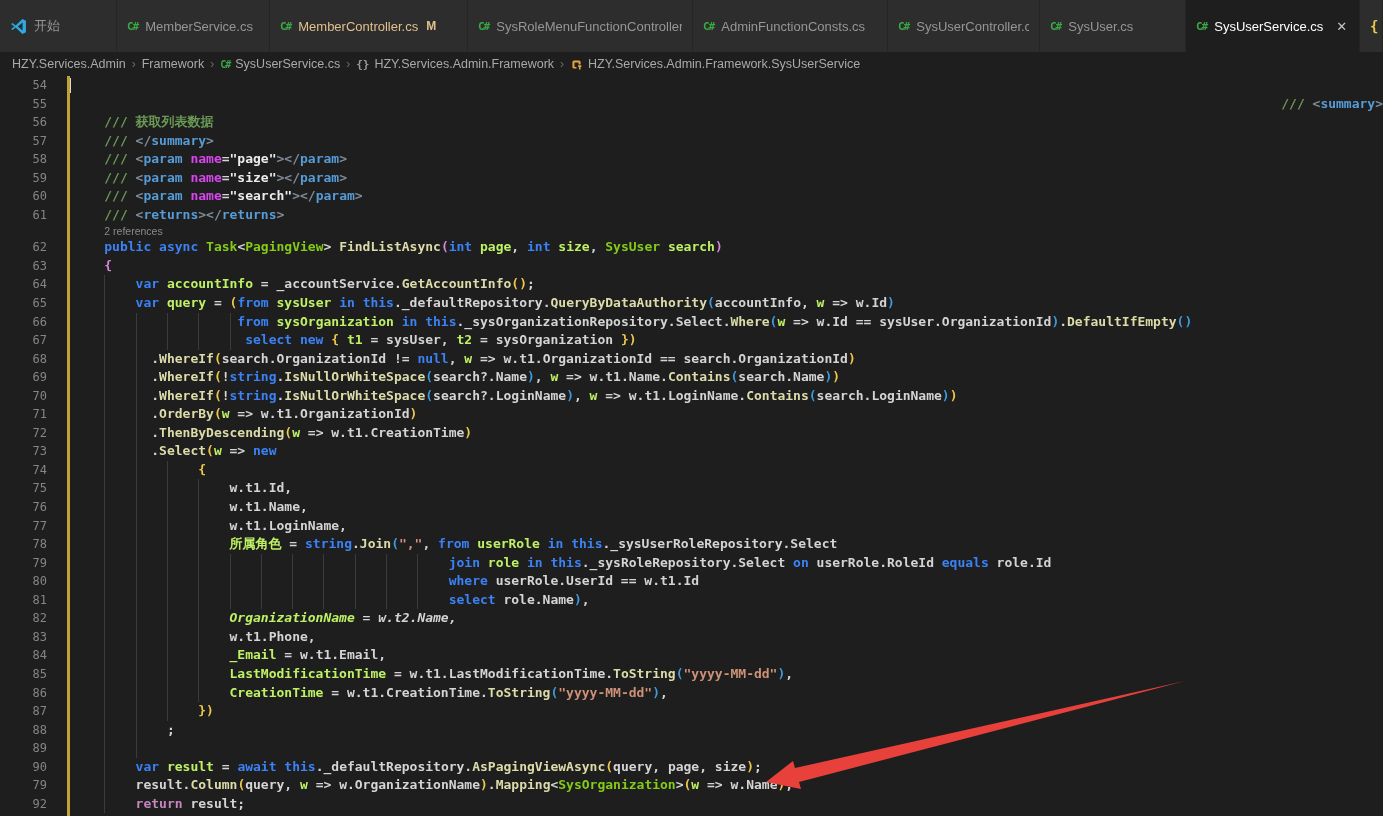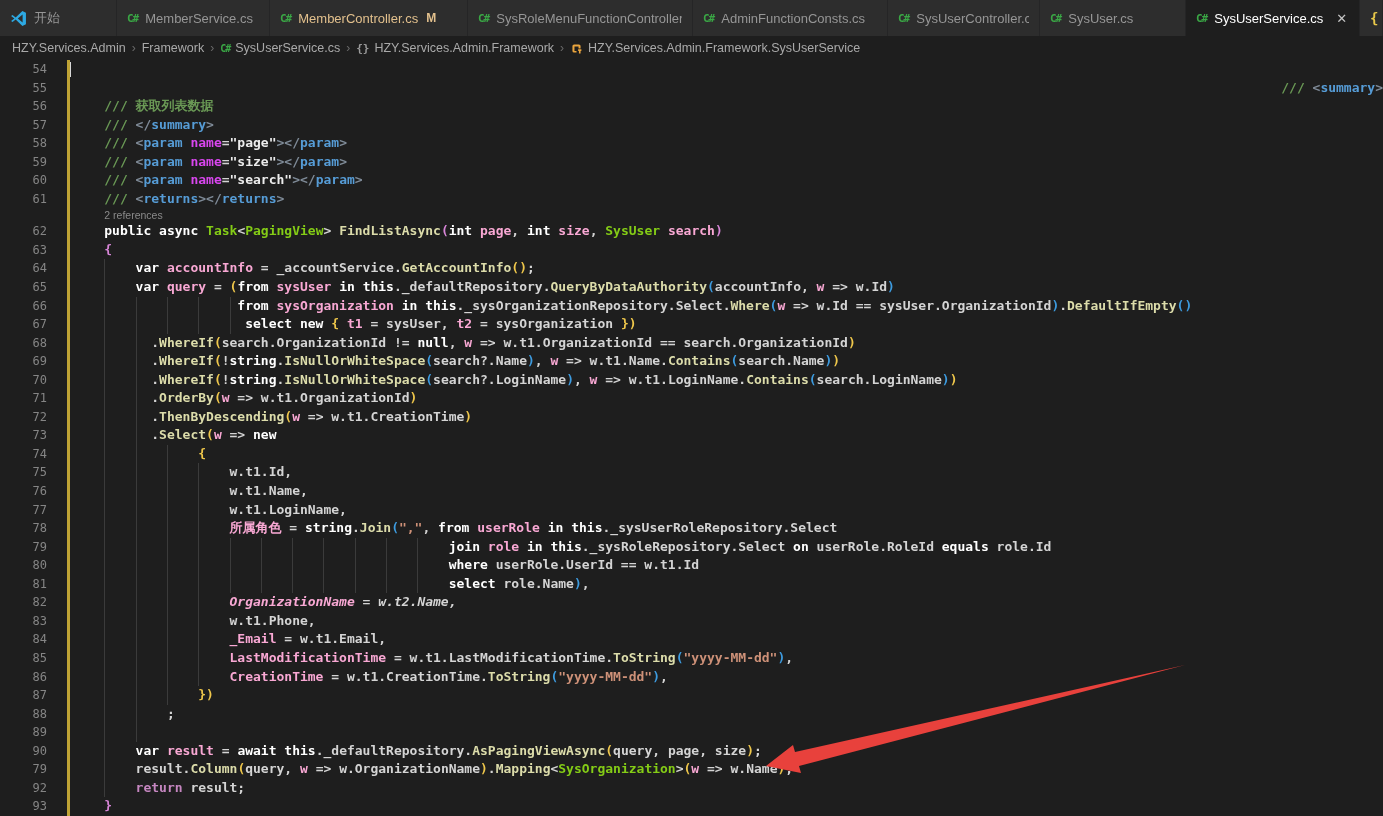--- a/index.html
+++ b/index.html
@@ -1,18 +1,18 @@
 <!DOCTYPE html>
 <html><head>
 <meta charset="utf-8">
 <style>
   html,body{margin:0;padding:0;background:#1e1e1e;}
   body{width:1383px;height:816px;overflow:hidden;font-family:"Liberation Sans",sans-serif;-webkit-font-smoothing:antialiased;}
   
-  .tabbar{display:flex;height:36px;background:#6d28d9;}
+  .tabbar{display:flex;height:52px;background:#6d28d9;}
   .tab{flex:none;display:flex;align-items:center;gap:7px;padding:0 10px;background:#2d2d2d;border-right:1px solid #252526;box-sizing:border-box;font-size:13px;color:#969696;white-space:nowrap;overflow:hidden;cursor:default;}
   .tab.active{background:#1e1e1e;color:#ffffff;}
   .tab.modified .tab-label{color:#E2C08D;}
   .tab-label{overflow:hidden;text-overflow:clip;}
   .git-badge{color:#E2C08D;font-weight:bold;font-size:12px;margin-left:1px;}
   .close-x{color:#c5c5c5;font-size:13px;margin-left:6px;}
   .csharp-ic{color:#3aa745;font-weight:bold;font-size:11px;font-family:"DejaVu Sans Mono",monospace;letter-spacing:-1px;flex:none;}
   .brace-ic{color:#E8C84A;font-weight:bold;font-size:14px;font-family:"DejaVu Sans Mono",monospace;flex:none;}
   .vsc-ic{flex:none;display:flex;}
   
@@ -26,22 +26,22 @@
   .editor{position:relative;height:756px;font-family:"DejaVu Sans Mono","Liberation Mono",monospace;font-size:13px;font-weight:bold;}
   .modbar{position:absolute;left:67px;top:0;bottom:0;width:3px;background:#bfa335;z-index:3;}
   .row{display:flex;height:18.55px;line-height:18.55px;position:relative;}
   .row.lens{height:14px;line-height:14px;}
   .gutter{width:67px;flex:none;text-align:right;padding-right:20px;box-sizing:border-box;color:#858585;font-size:12px;font-weight:normal;}
   .content{position:relative;flex:1;white-space:pre;color:#d4d4d4;}
   .guide{position:absolute;top:0;bottom:0;width:1px;background:#3b3b3b;}
   .lens-text{color:#8a8a8a;font-size:10.5px;font-family:"Liberation Sans",sans-serif;font-weight:normal;}
   .cursor{position:absolute;top:2px;width:2px;height:15px;background:#d8d8d8;}
   
-  .k{color:#ffffff}.ct{color:#C586C0}.ty{color:#84cc16}.fn{color:#DCDCAA}
-  .vd{color:#f9a8d4}.id{color:#D4D4D4}.st{color:#CE9178}.cm{color:#6A9955}
+  .k{color:#3b82f6}.ct{color:#C586C0}.ty{color:#84cc16}.fn{color:#DCDCAA}
+  .vd{color:#bef264}.id{color:#D4D4D4}.st{color:#CE9178}.cm{color:#6A9955}
   .cd{color:#6A9955}.tg{color:#569CD6}.tb{color:#7f8b98}.an{color:#d946ef}
   .av{color:#ececec}.g{color:#EFC74B}.p{color:#D886D8}.b{color:#3D9BDF}
   .arrow-svg{position:absolute;left:0;top:0;pointer-events:none;z-index:5;}
 </style>
 </head>
 <body>
 
 <div class="tabbar">
     <div class="tab" style="width: 117px;">
       <span class="vsc-ic">

